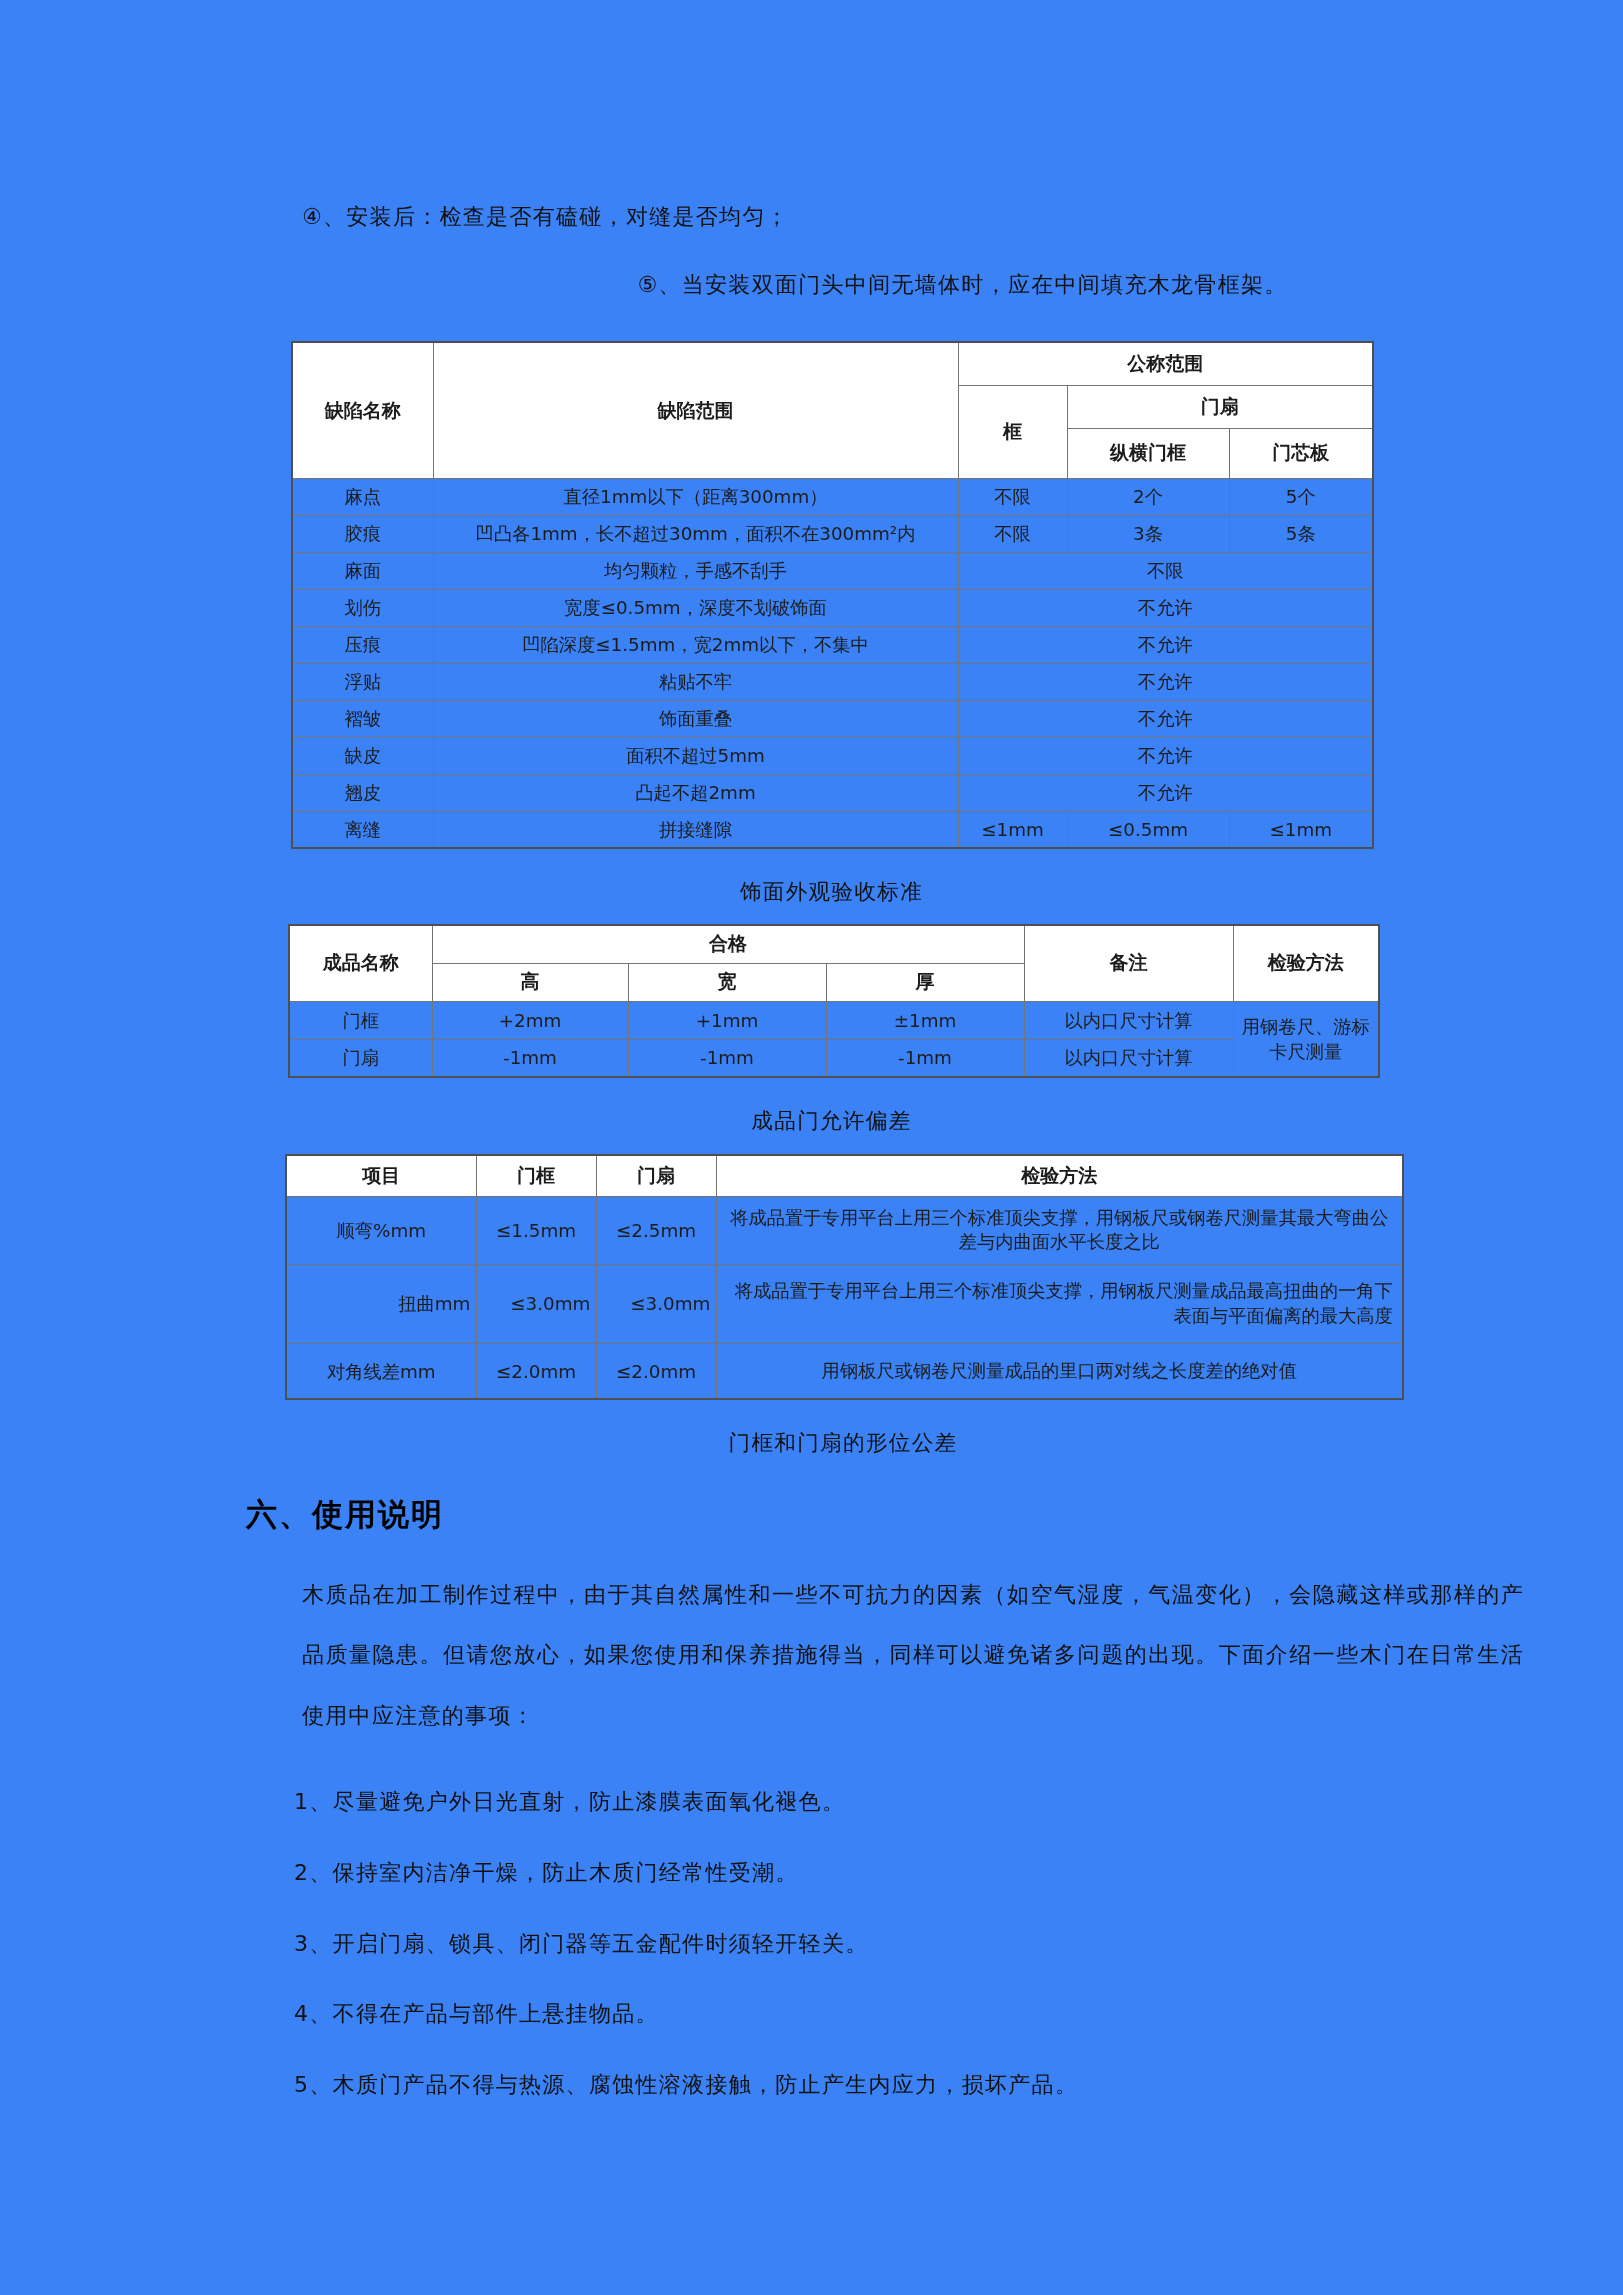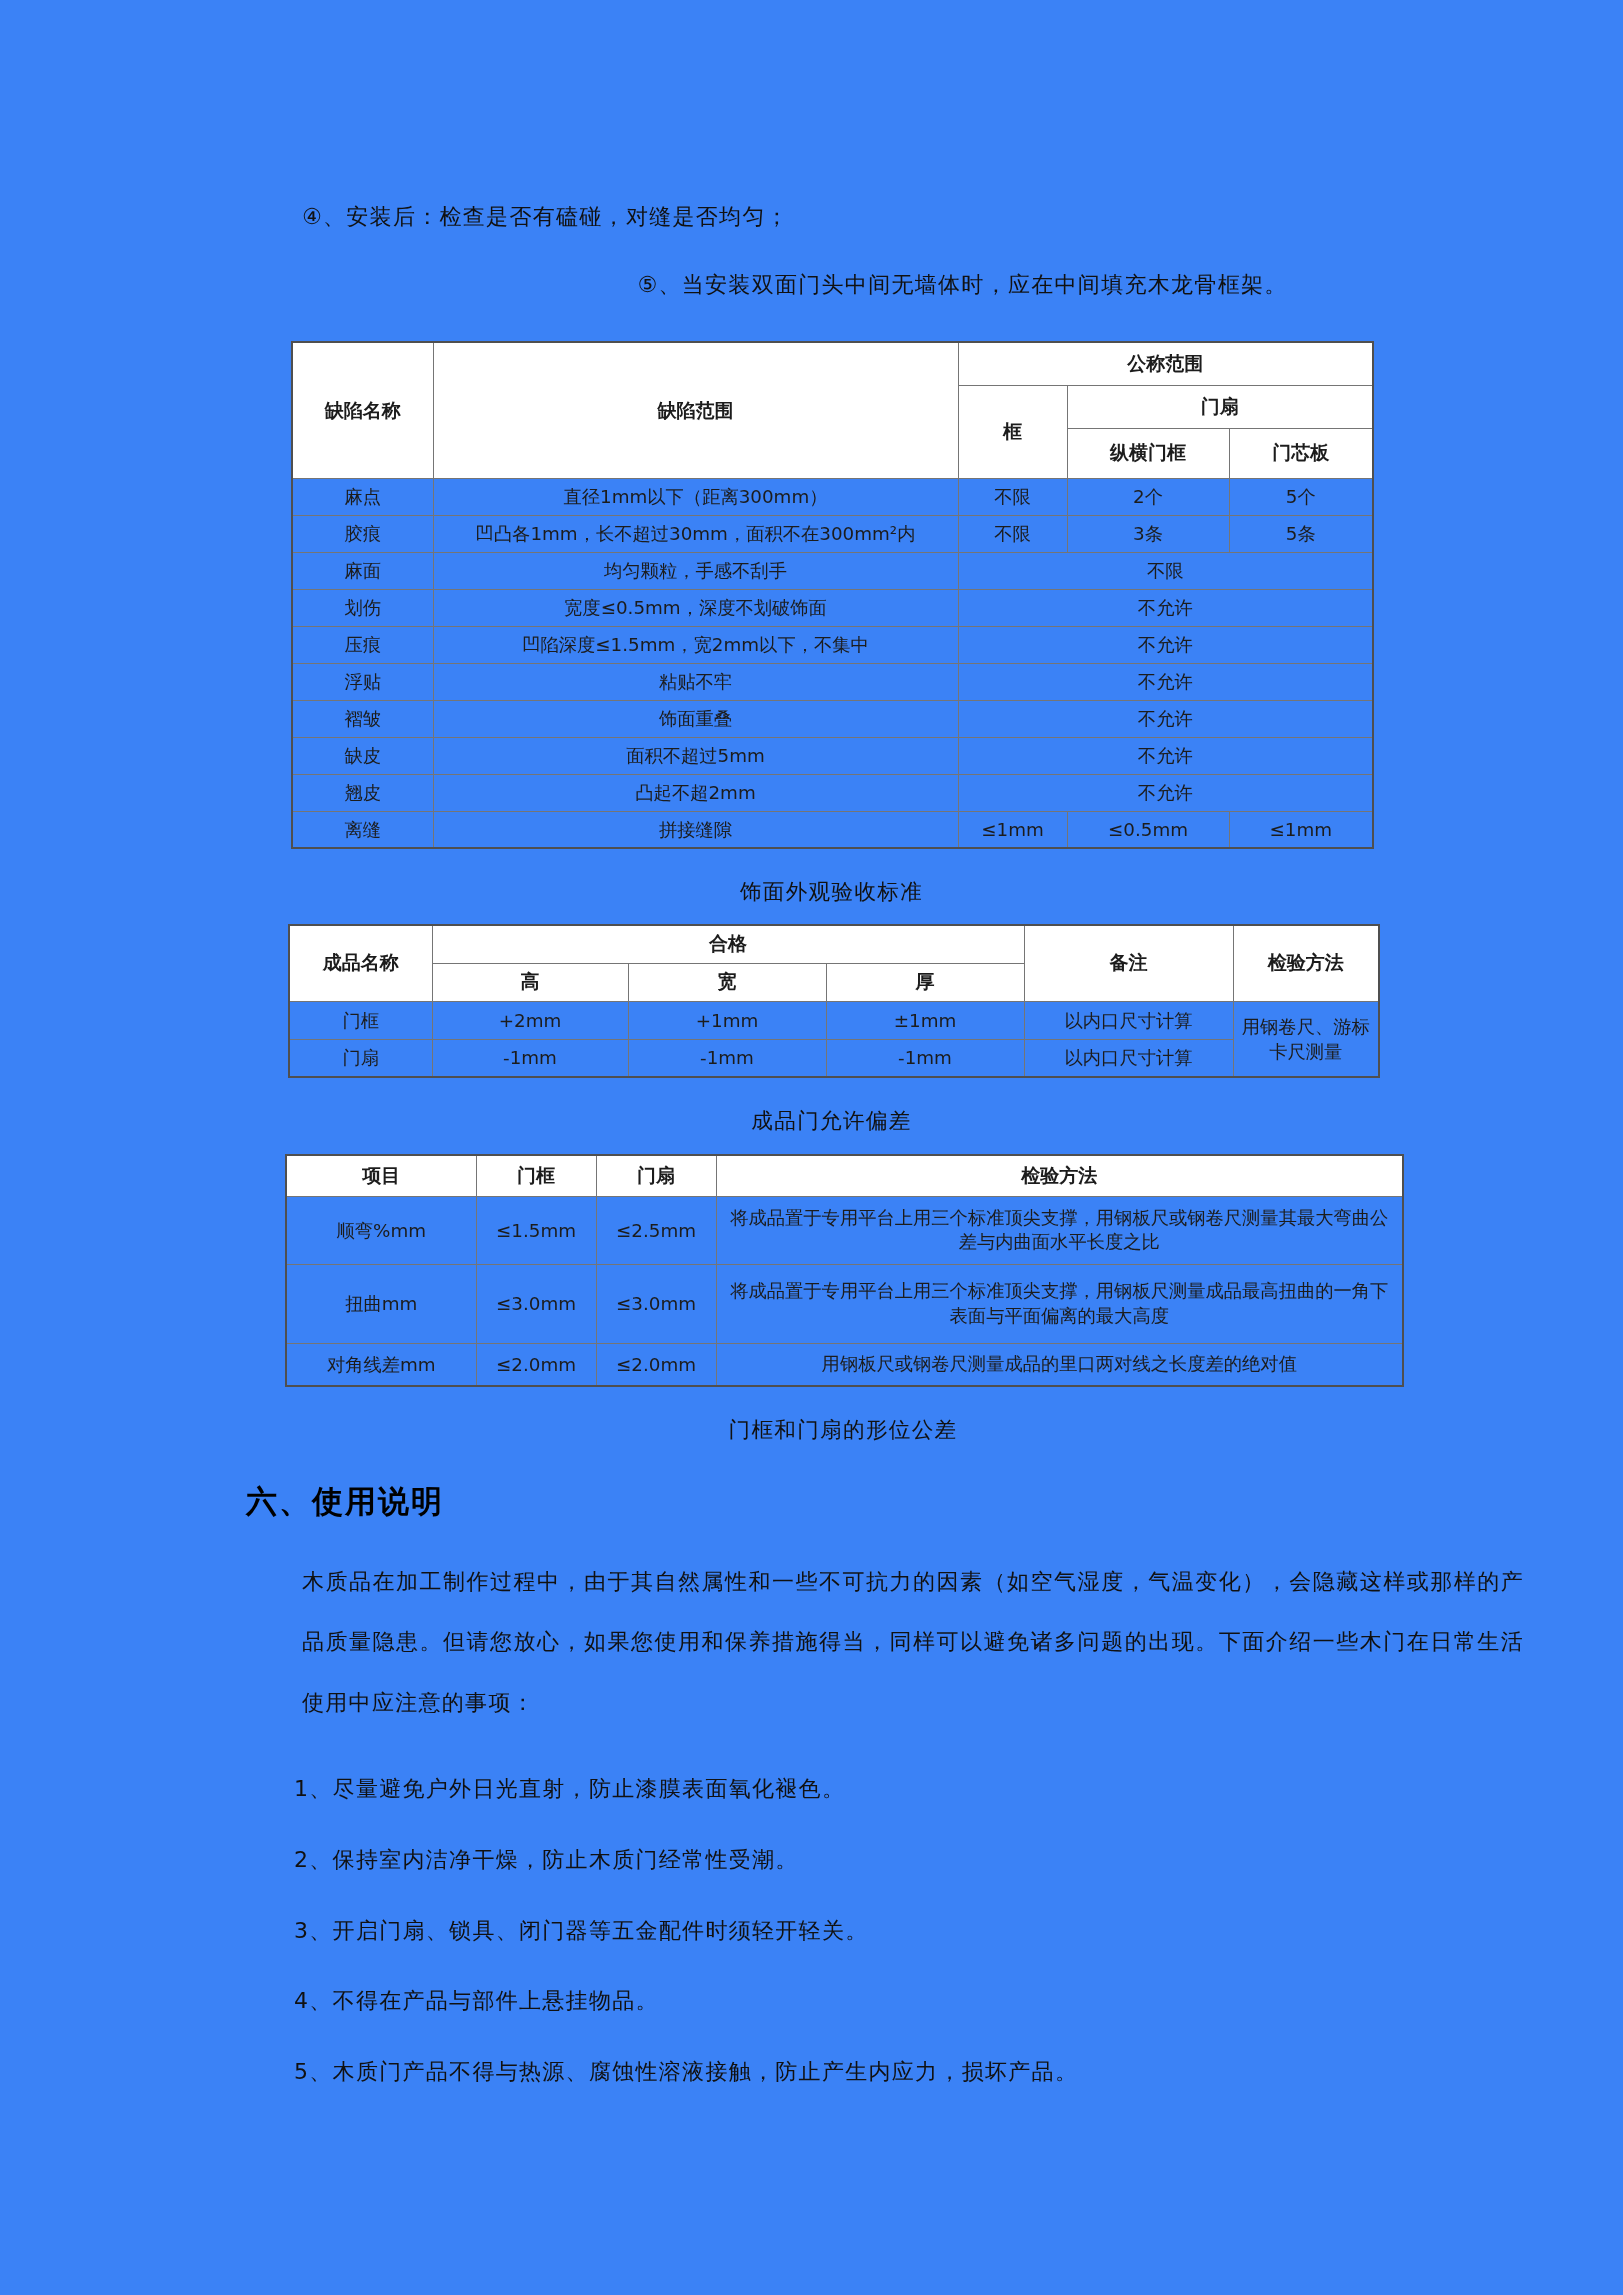--- a/index.html
+++ b/index.html
@@ -44,22 +44,22 @@
   .tbl1 thead tr.h3 { height:50px; }
 
   .tbl2 { margin:18.3px 0 0 288px; width:1090px; }
   .tbl2 thead tr { height:38px; }
   .tbl2 tbody tr { height:38px; }
 
   .tbl3 { margin:19.6px 0 0 285px; width:1116px; }
   .tbl3 thead tr { height:41px; }
   .tbl3 td.method { line-height:1.35; padding:5.2px 9.2px; }
   .tbl3 tr.r1 { height:68px; }
-  .tbl3 tr.r2 { height:79px; }
-  .tbl3 tr.r3 { height:43px; }
+  .tbl3 tr.r2 { height:79px;text-align:right; }
+  .tbl3 tr.r3 { height:56px; }
 
   .tbl-caption {
     margin:27.5px 0 0 291px;
     width:1081px;
     text-align:center;
     font-weight:normal;
     font-size:21.6px;
     letter-spacing:1.3px;
     color:#111111;
   }

